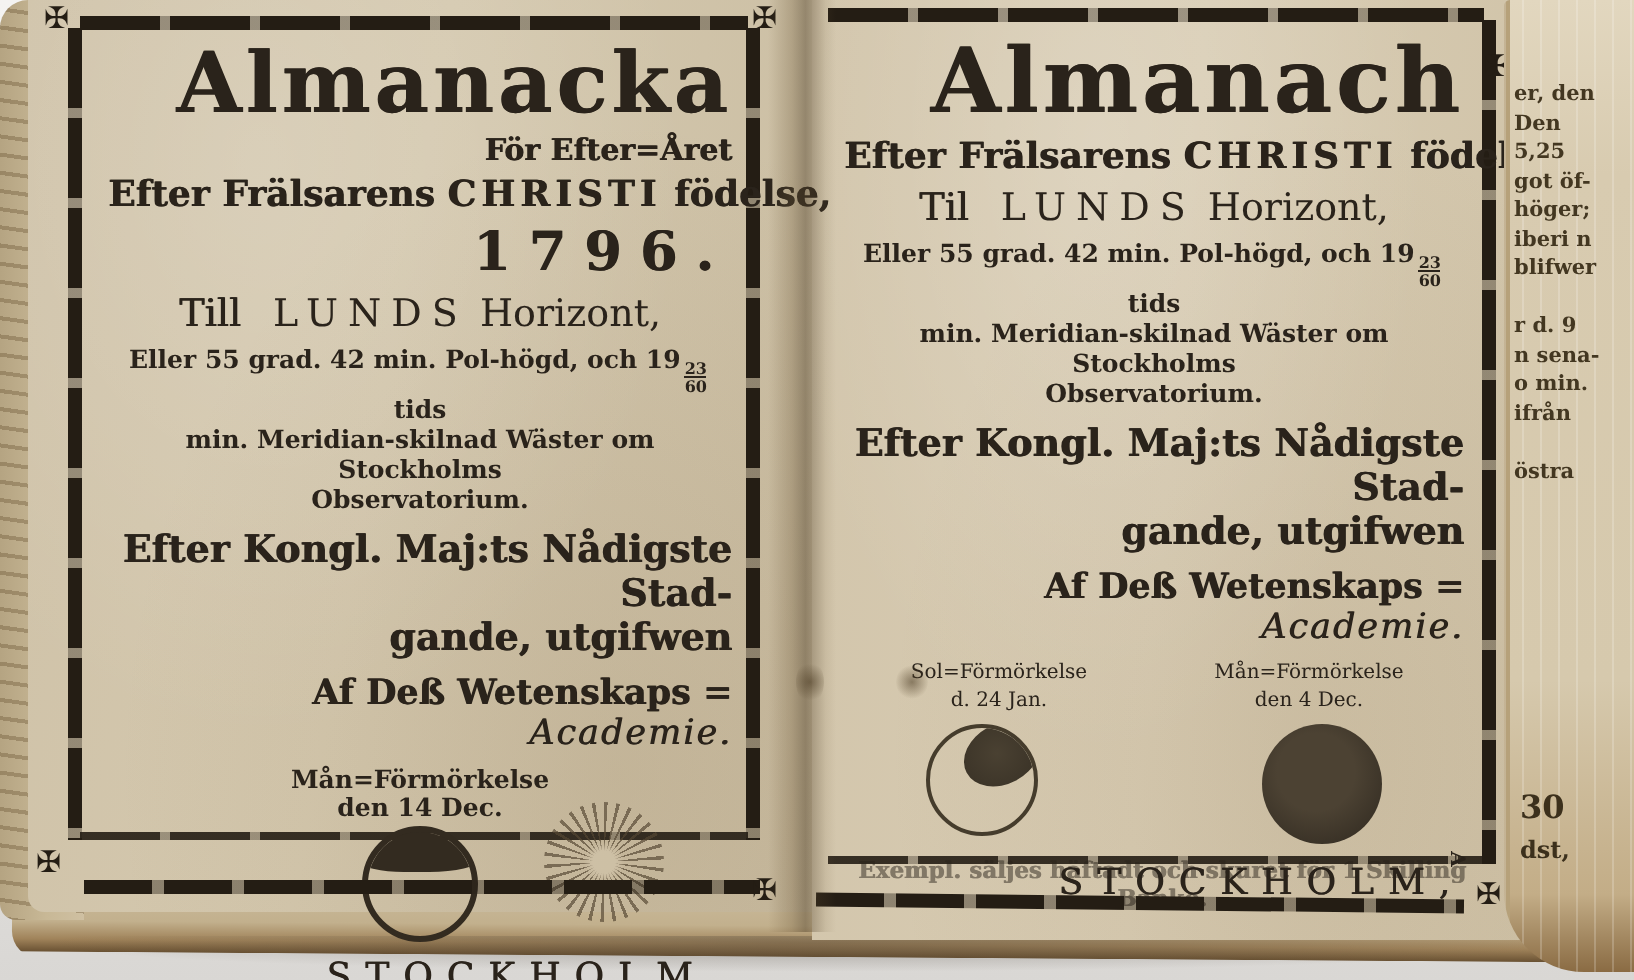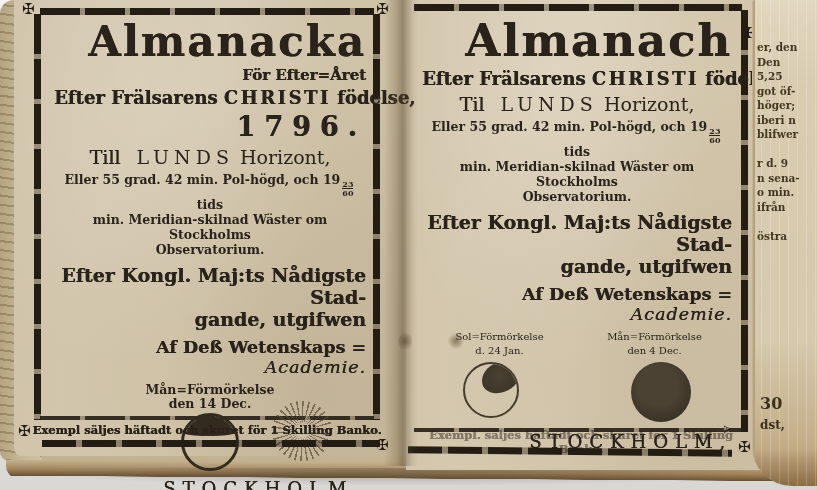--- a/index.html
+++ b/index.html
@@ -187,21 +187,20 @@
       <div class="diagram-row-l">
         <div class="moon-circle">
           <div class="moon-cap"></div>
         </div>
         <div class="sun-stamp"></div>
       </div>
       <div class="t-city ink">STOCKHOLM,</div>
 
     </div>
 
-    <div class="price-line price-left ink">Exempl säljes häftadt och skuret för 1 Skilling Banko.</div>
     <div class="bottom-rule rule-left"></div>
   </div>
 
   <div class="page page-right">
     <div class="frame frame-right">
       <div class="bar bar-h b-top"></div>
       <div class="bar bar-v b-right"></div>
       <div class="bar bar-h b-bottom"></div>
     </div>
     <span class="cross" style="left:336px; top:26px;">✠</span>

